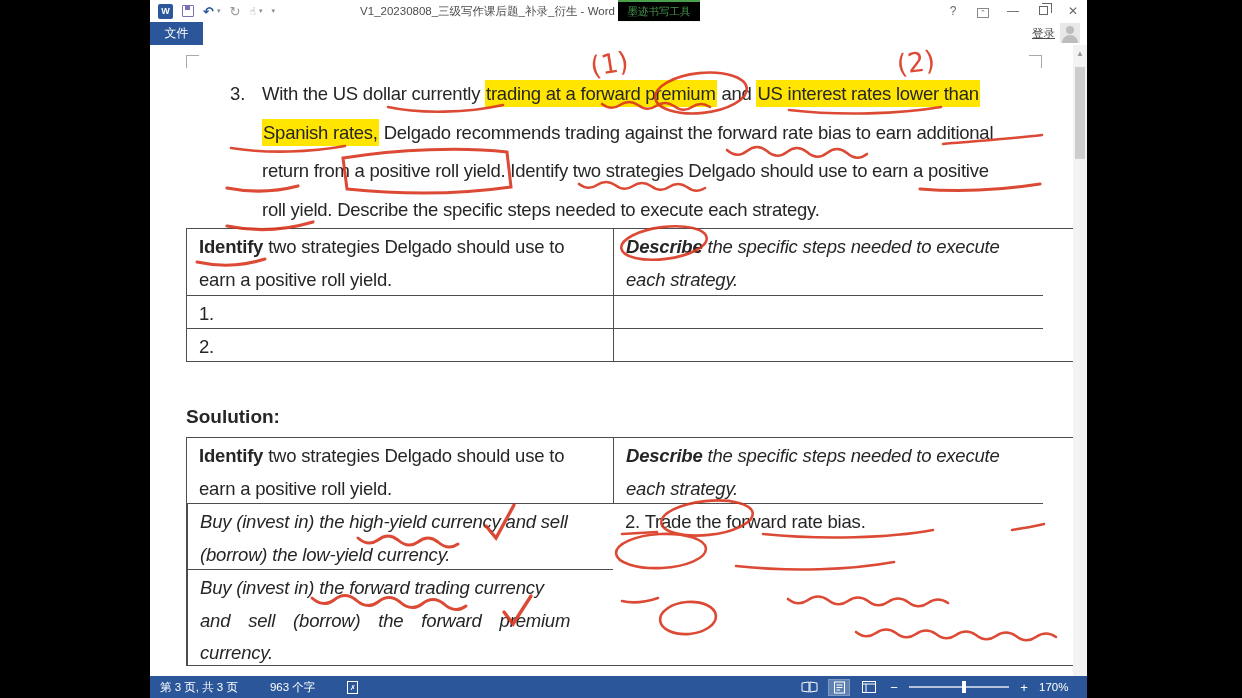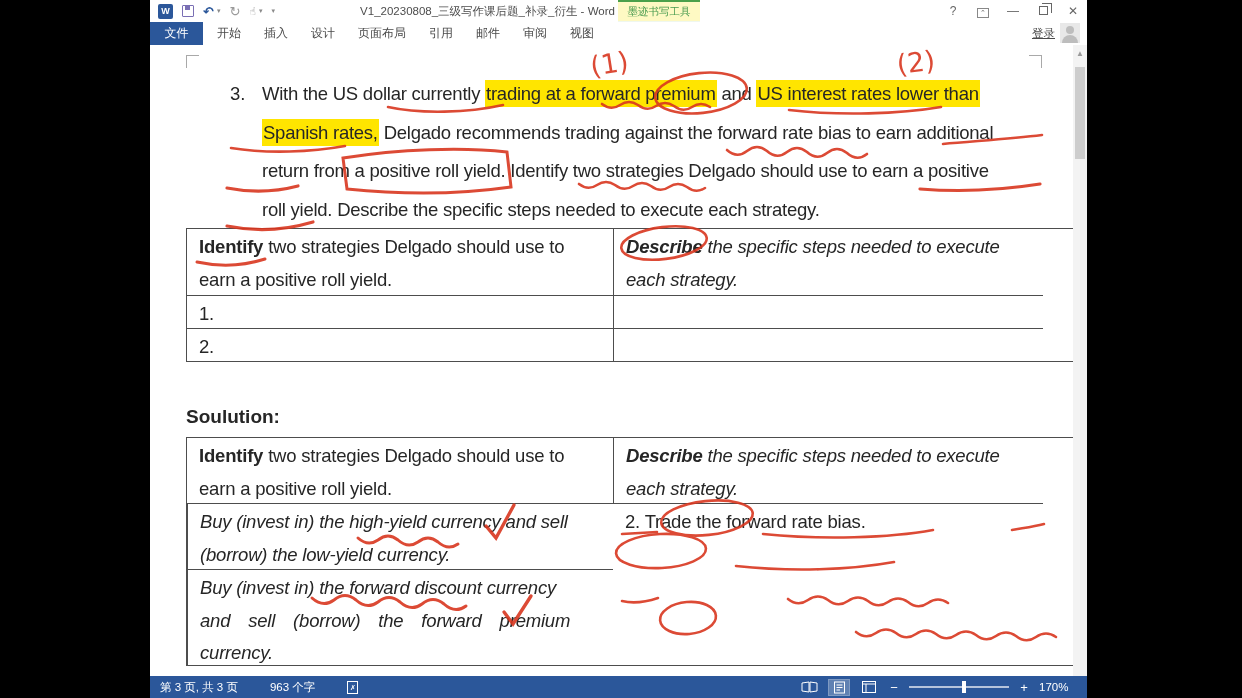--- a/index.html
+++ b/index.html
@@ -27,27 +27,27 @@
                  color:#666; font-size:12px; }
   .wc { width:16px; text-align:center; cursor:default; }
   .ribbonopt { display:inline-block; width:12px; height:10px; border:1px solid #888; font-size:7px;
                line-height:8px; text-align:center; color:#666; }
   .restorebox { display:inline-block; width:9px; height:9px; border:1px solid #666; position:relative; }
   .restorebox::before { content:""; position:absolute; left:2px; top:-4px; width:9px; height:9px;
                         border:1px solid #666; border-bottom:none; border-left:none; }
 
   
   .inkgroup { position:absolute; left:468px; top:0; width:82px; height:45px; text-align:center; }
-  .inkhead { height:21px; background:#fef9c3; border-top:2.5px solid #4ba04b; color:#469a4e;
+  .inkhead { height:21px; background:#000000; border-top:2.5px solid #4ba04b; color:#469a4e;
              font-size:10.5px; line-height:19px; }
   .inkpen { height:24px; background:#eff7ef; color:#3c3c3c; font-size:12px; line-height:24px; }
 
   
   .tabrow { position:absolute; left:0; top:22px; width:100%; height:23px; background:#fff;
-            display:flex; align-items:stretch; font-size:12px; color:#4a4a4a; }
+            display:flex; align-items:stretch; font-size:12px; color:#4a4a4a;flex-direction:column; }
   .filetab { width:53px; background:#2b579a; color:#fff; text-align:center; line-height:23px; }
   .rtab { line-height:23px; padding:0 9px; margin-left:5px; white-space:nowrap; }
   .signin { position:absolute; right:32px; top:22px; line-height:23px; font-size:11.5px; color:#4a4a4a;
             text-decoration:underline; }
   .avatar { position:absolute; right:7px; top:23px; width:20px; height:20px; background:#e8e8e8; overflow:hidden; }
   .avatar::before { content:""; position:absolute; left:6px; top:3px; width:8px; height:8px; border-radius:50%; background:#bdbdbd; }
   .avatar::after { content:""; position:absolute; left:2px; top:12px; width:16px; height:10px; border-radius:8px 8px 0 0; background:#bdbdbd; }
 
   
   .docarea { position:absolute; left:0; top:45px; width:100%; height:631px; background:#fff; overflow:hidden;
@@ -178,21 +178,21 @@
             <div class="tline"><span>each strategy.</span></div>
           </div>
         <div class="cell ct cr">
             <div class="tline"><span>Buy (invest in) the high-yield currency and sell</span></div>
             <div class="tline"><span>(borrow) the low-yield currency.</span></div>
           </div>
         <div class="cell ct">
             <div class="tline"><span>2. Trade the forward rate bias.</span></div>
           </div>
         <div class="cell ct cr">
-            <div class="tline"><span>Buy (invest in) the forward discount currency</span></div>
+            <div class="tline"><span>Buy (invest in) the forward trading currency</span></div>
             <div class="tline wide"><span>and sell (borrow) the forward premium</span></div>
             <div class="tline"><span>currency.</span></div>
           </div>
       </div>
 
       <div class="vscroll">
         <div class="varrow">▲</div>
         <div class="vthumb"></div>
       </div>
     </div>

